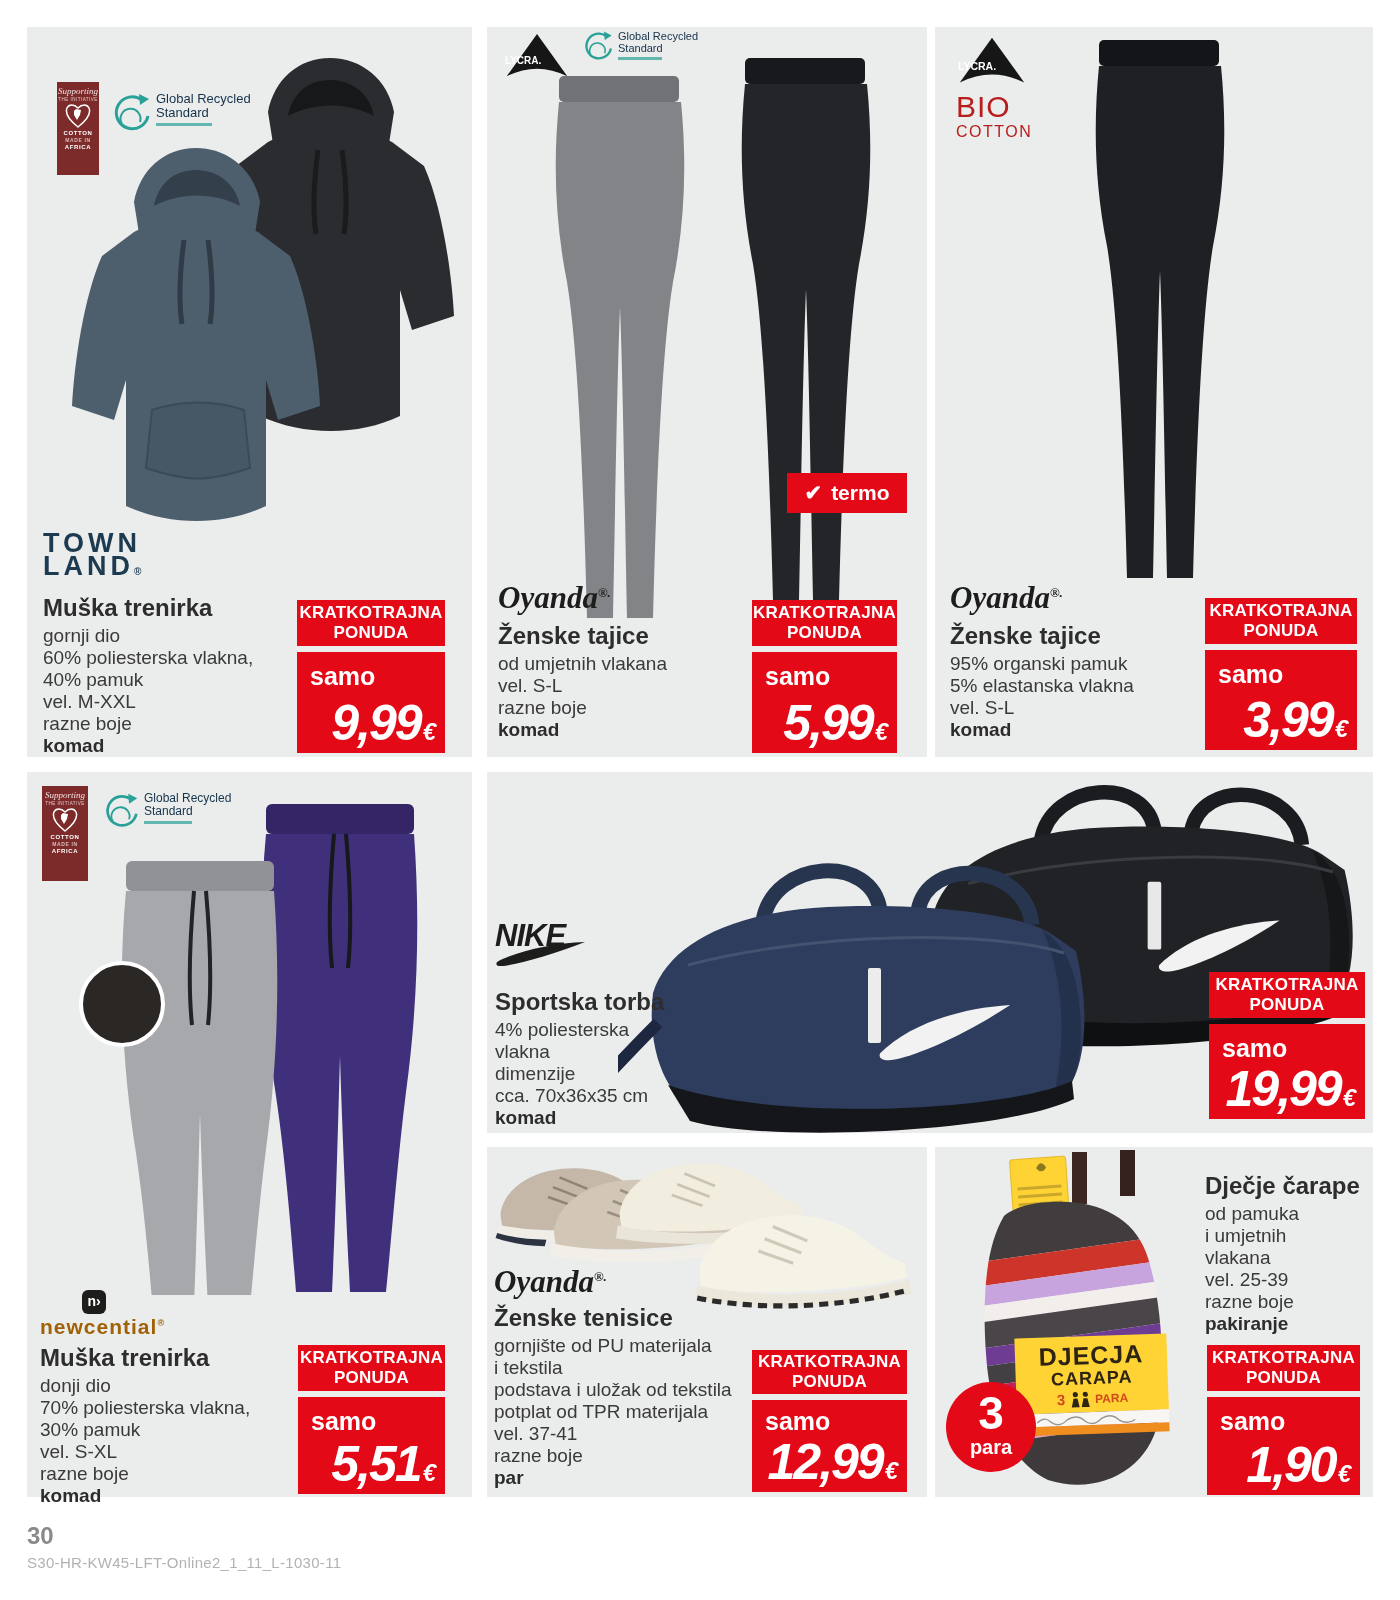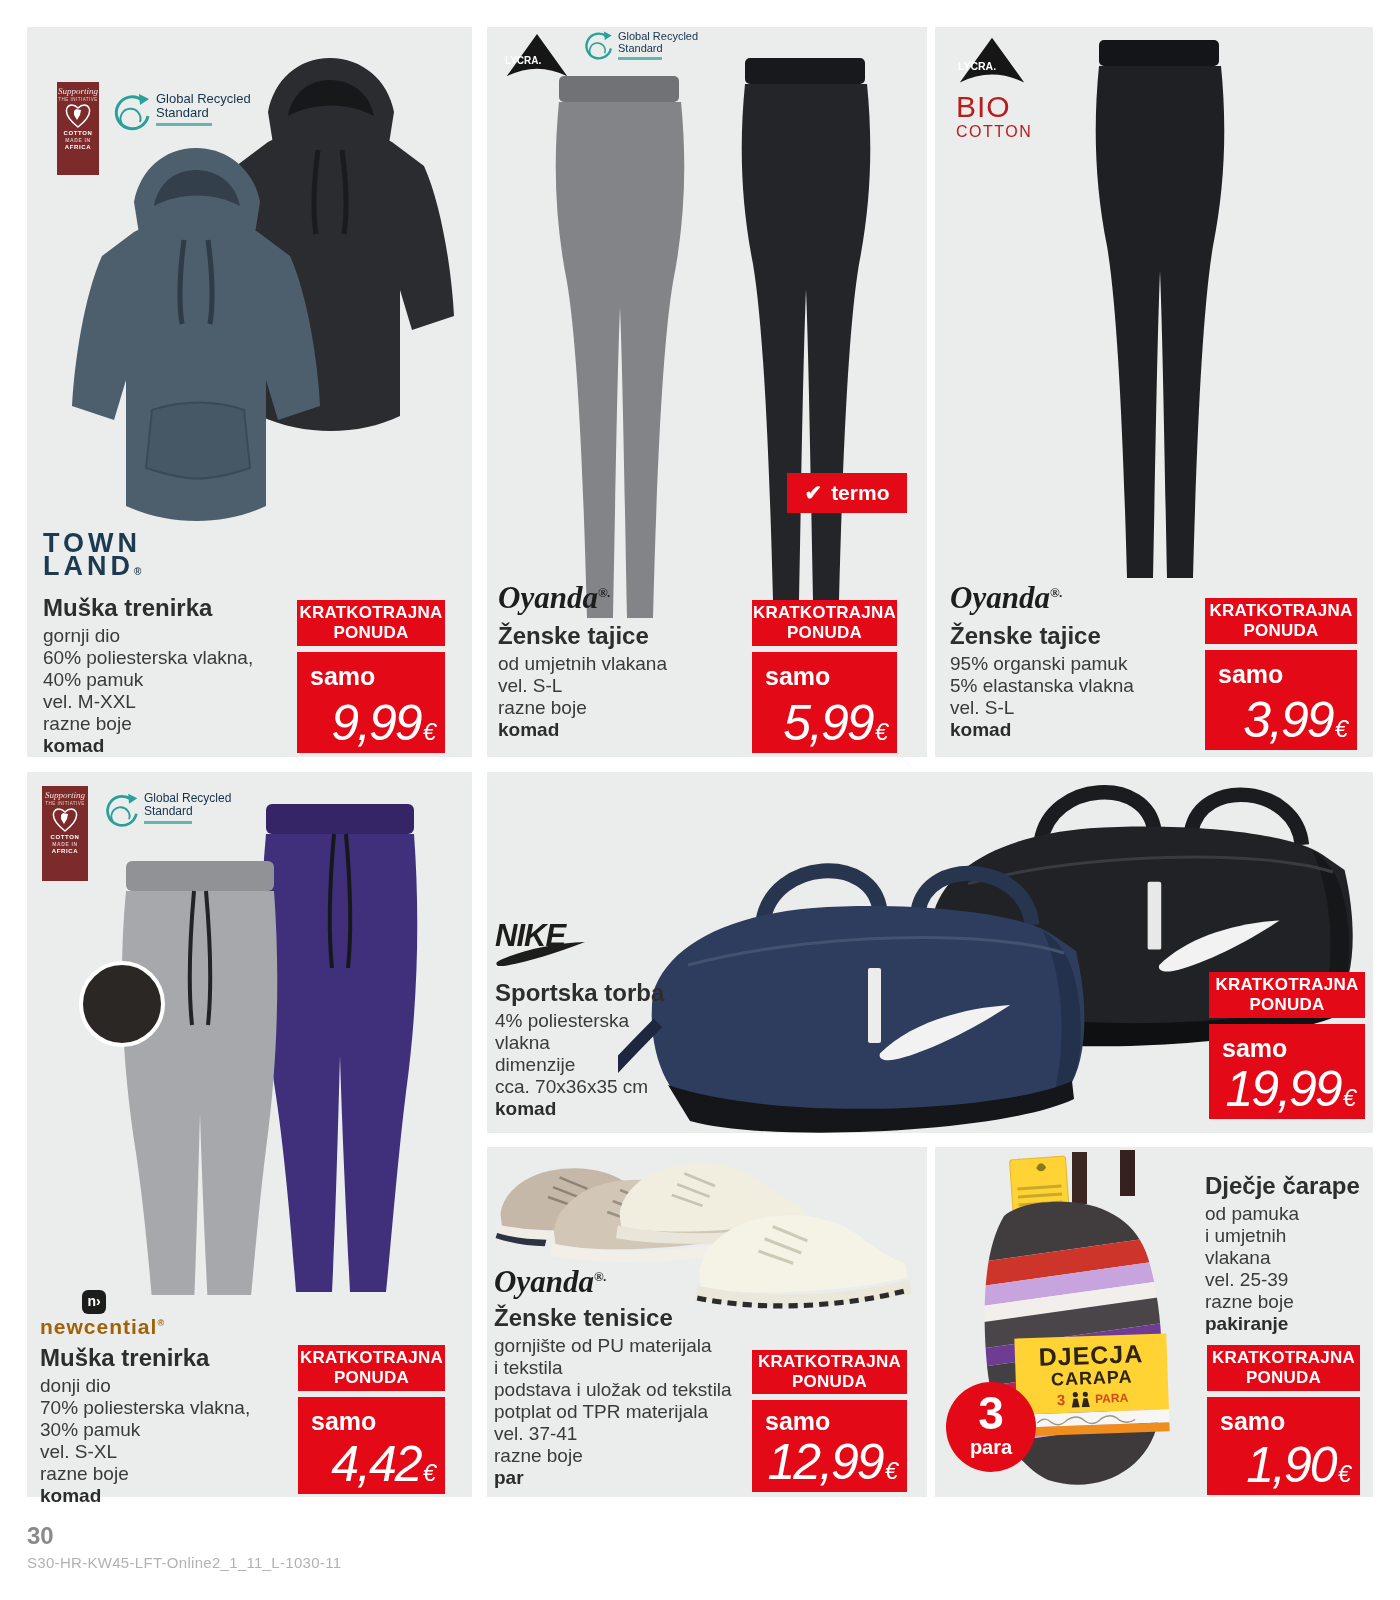--- a/index.html
+++ b/index.html
@@ -3,21 +3,21 @@
 <meta charset="utf-8">
 <style>
   html,body{margin:0;padding:0;background:#fff}
   .page{position:relative;width:1400px;height:1600px;background:#ffffff;font-family:"Liberation Sans",sans-serif;overflow:hidden}
   .card{position:absolute;background:#ebecec}
   .abs{position:absolute}
   .banner{position:absolute;background:#e30917;color:#fff;font-weight:bold;font-size:27px;padding:6px 15px 7px;letter-spacing:.5px}
   .offer-badge{position:absolute;background:#e30917;color:#fff;display:flex;flex-direction:column;align-items:center;justify-content:center;font-weight:bold;font-size:17px;line-height:20px;letter-spacing:.2px;text-align:center}
   .price-box{position:absolute;background:#e30917;color:#fff}
   .price-box .samo{font-size:25px;font-weight:bold;margin:10px 0 0 13px}
-  .price-box .price{position:absolute;right:9px;bottom:5px;font-size:50px;font-weight:normal;font-style:italic;letter-spacing:-2px;white-space:nowrap;line-height:1}
+  .price-box .price{position:absolute;right:9px;bottom:5px;font-size:50px;font-weight:bold;font-style:italic;letter-spacing:-2px;white-space:nowrap;line-height:1}
   .price .eur{font-size:24px;letter-spacing:0;margin-left:2px}
   .info{position:absolute}
   .title{font-size:24px;font-weight:bold;color:#2d2d2d;margin:2px 0 4px;line-height:26px}
   .detail{font-size:19px;color:#3a3a3a;line-height:22px}
   .unit{font-weight:bold;color:#2c2c2c}
   .oyanda{font-family:"Liberation Serif",serif;font-style:italic;font-weight:bold;font-size:31px;color:#1d1d1d;line-height:30px}
   .oyanda .reg{font-size:13px;vertical-align:super}
   .townland{font-size:27px;font-weight:bold;color:#1c3a50;letter-spacing:4px;line-height:23px}
   .townland .reg{font-size:10px;letter-spacing:0;vertical-align:baseline}
   .newcential{font-size:21px;font-weight:bold;color:#a16207;letter-spacing:1px}
@@ -269,21 +269,21 @@
     <div class="detail">razne boje</div>
     <div class="detail unit">komad</div>
   </div>
 
   <div class="offer-badge" style="left:298px;top:1345px;width:147px;height:46px">
     <span>KRATKOTRAJNA</span>
     <span>PONUDA</span>
   </div>
   <div class="price-box" style="left:298px;top:1397px;width:147px;height:97px">
     <div class="samo">samo</div>
-    <div class="price"><span>4,42</span><span class="eur">€</span></div>
+    <div class="price"><span>5,51</span><span class="eur">€</span></div>
   </div>
 
   <svg class="abs" style="left:618px;top:775px" width="755" height="358" viewBox="0 0 755 358">
     <g transform="translate(292,0) scale(0.97)">
       <path d="M135,68 C145,6 245,0 252,58 M290,58 C300,2 398,10 404,72" stroke="#1b1c1f" stroke-width="15" fill="none"></path>
       <path d="M25,140 C40,92 100,62 185,55 C285,48 395,60 425,82 L448,98 C462,158 458,210 440,236 C375,270 150,284 75,260 C40,250 18,198 25,140 Z" fill="#212225"></path>
       <path d="M415,78 C444,94 456,140 452,198 C448,228 438,244 424,250 C438,198 438,130 415,78 Z" fill="#161719"></path>
       <path d="M40,232 C150,270 380,258 444,228 L446,246 C376,280 140,290 62,268 Z" fill="#0f1012"></path>
       <path d="M60,112 C180,80 360,76 436,100" stroke="#3a3b40" stroke-width="3" fill="none"></path>
       <rect x="245" y="110" width="14" height="70" rx="2" fill="#e8e8e8"></rect>
@@ -304,21 +304,21 @@
           <path d="M2,46 C30,18 78,3 126,0 C88,25 44,46 16,52 C5,54 0,51 2,46 Z" fill="#f2f2f2"></path>
         </g>
     </g>
   </svg>
 
   <div class="info" style="left:495px;top:922px;width:200px">
     <div class="nikewm">NIKE</div>
     <svg width="92" height="24" viewBox="0 0 92 24" style="margin-top:-8px">
       <path d="M2,20 C22,9 58,1 90,0 C60,12 28,21 9,24 C3,25 0,23 2,20 Z" fill="#1d1d1b"></path>
     </svg>
-    <h3 class="title" style="margin-top:10px">Sportska torba</h3>
+    <h3 class="title" style="margin-top:19px">Sportska torba</h3>
     <div class="detail">4% poliesterska</div>
     <div class="detail">vlakna</div>
     <div class="detail">dimenzije</div>
     <div class="detail">cca. 70x36x35 cm</div>
     <div class="detail unit">komad</div>
   </div>
 
   <div class="offer-badge" style="left:1209px;top:972px;width:156px;height:46px">
     <span>KRATKOTRAJNA</span>
     <span>PONUDA</span>

